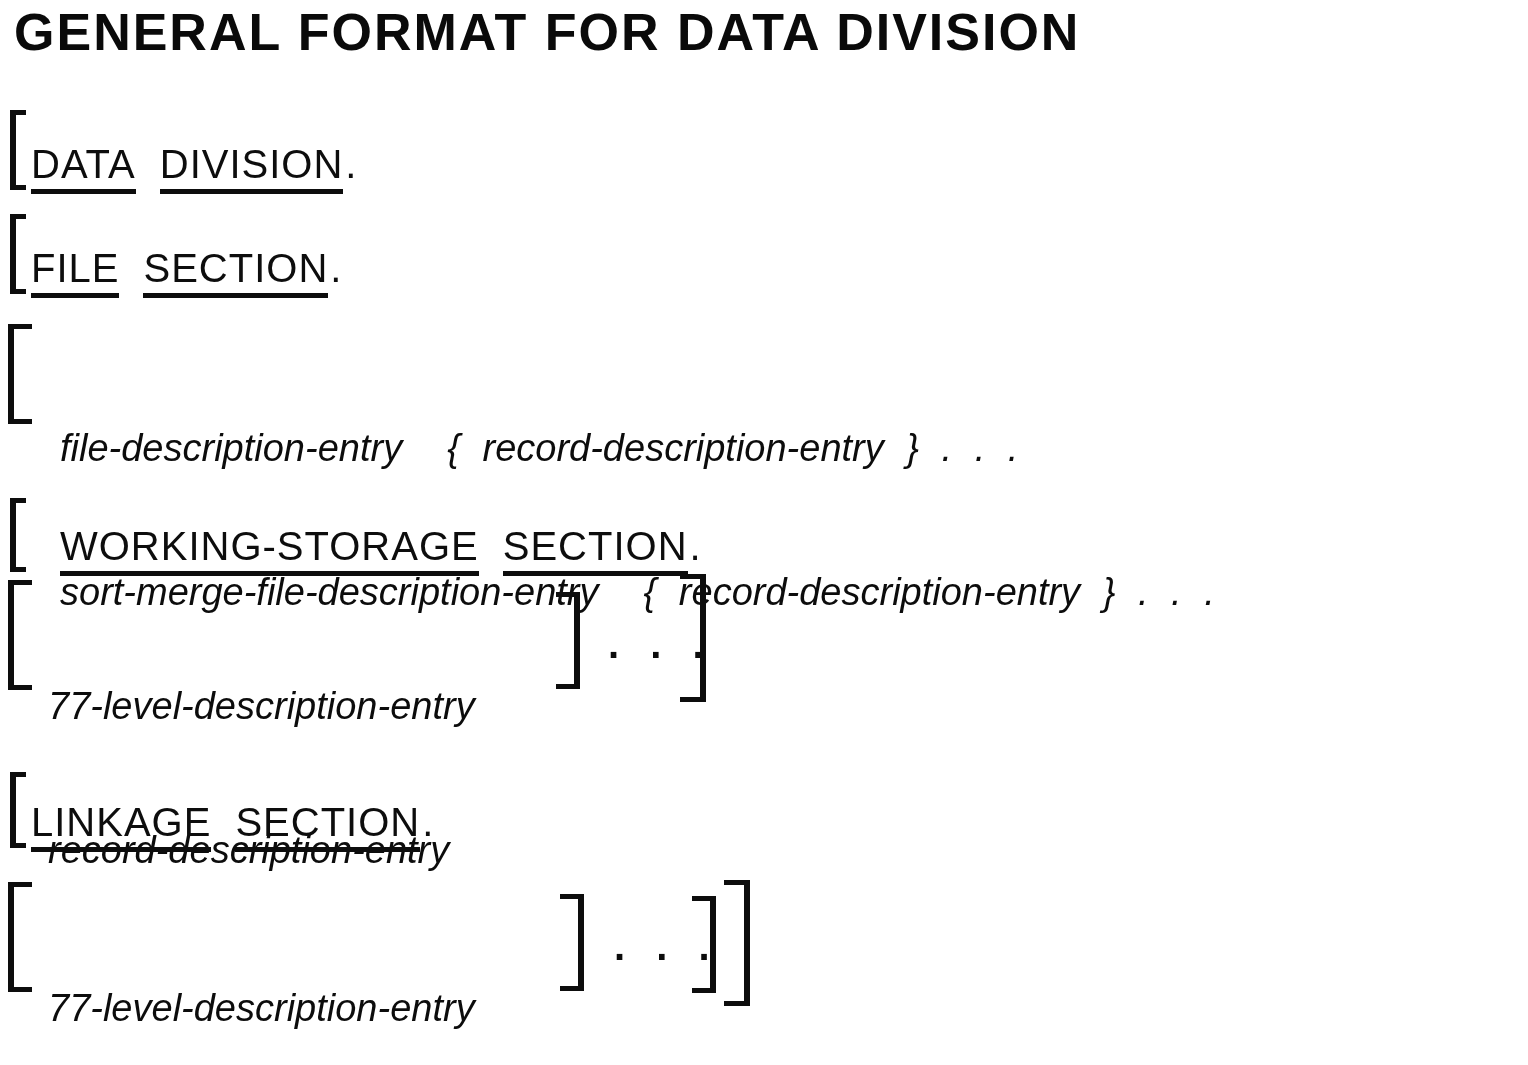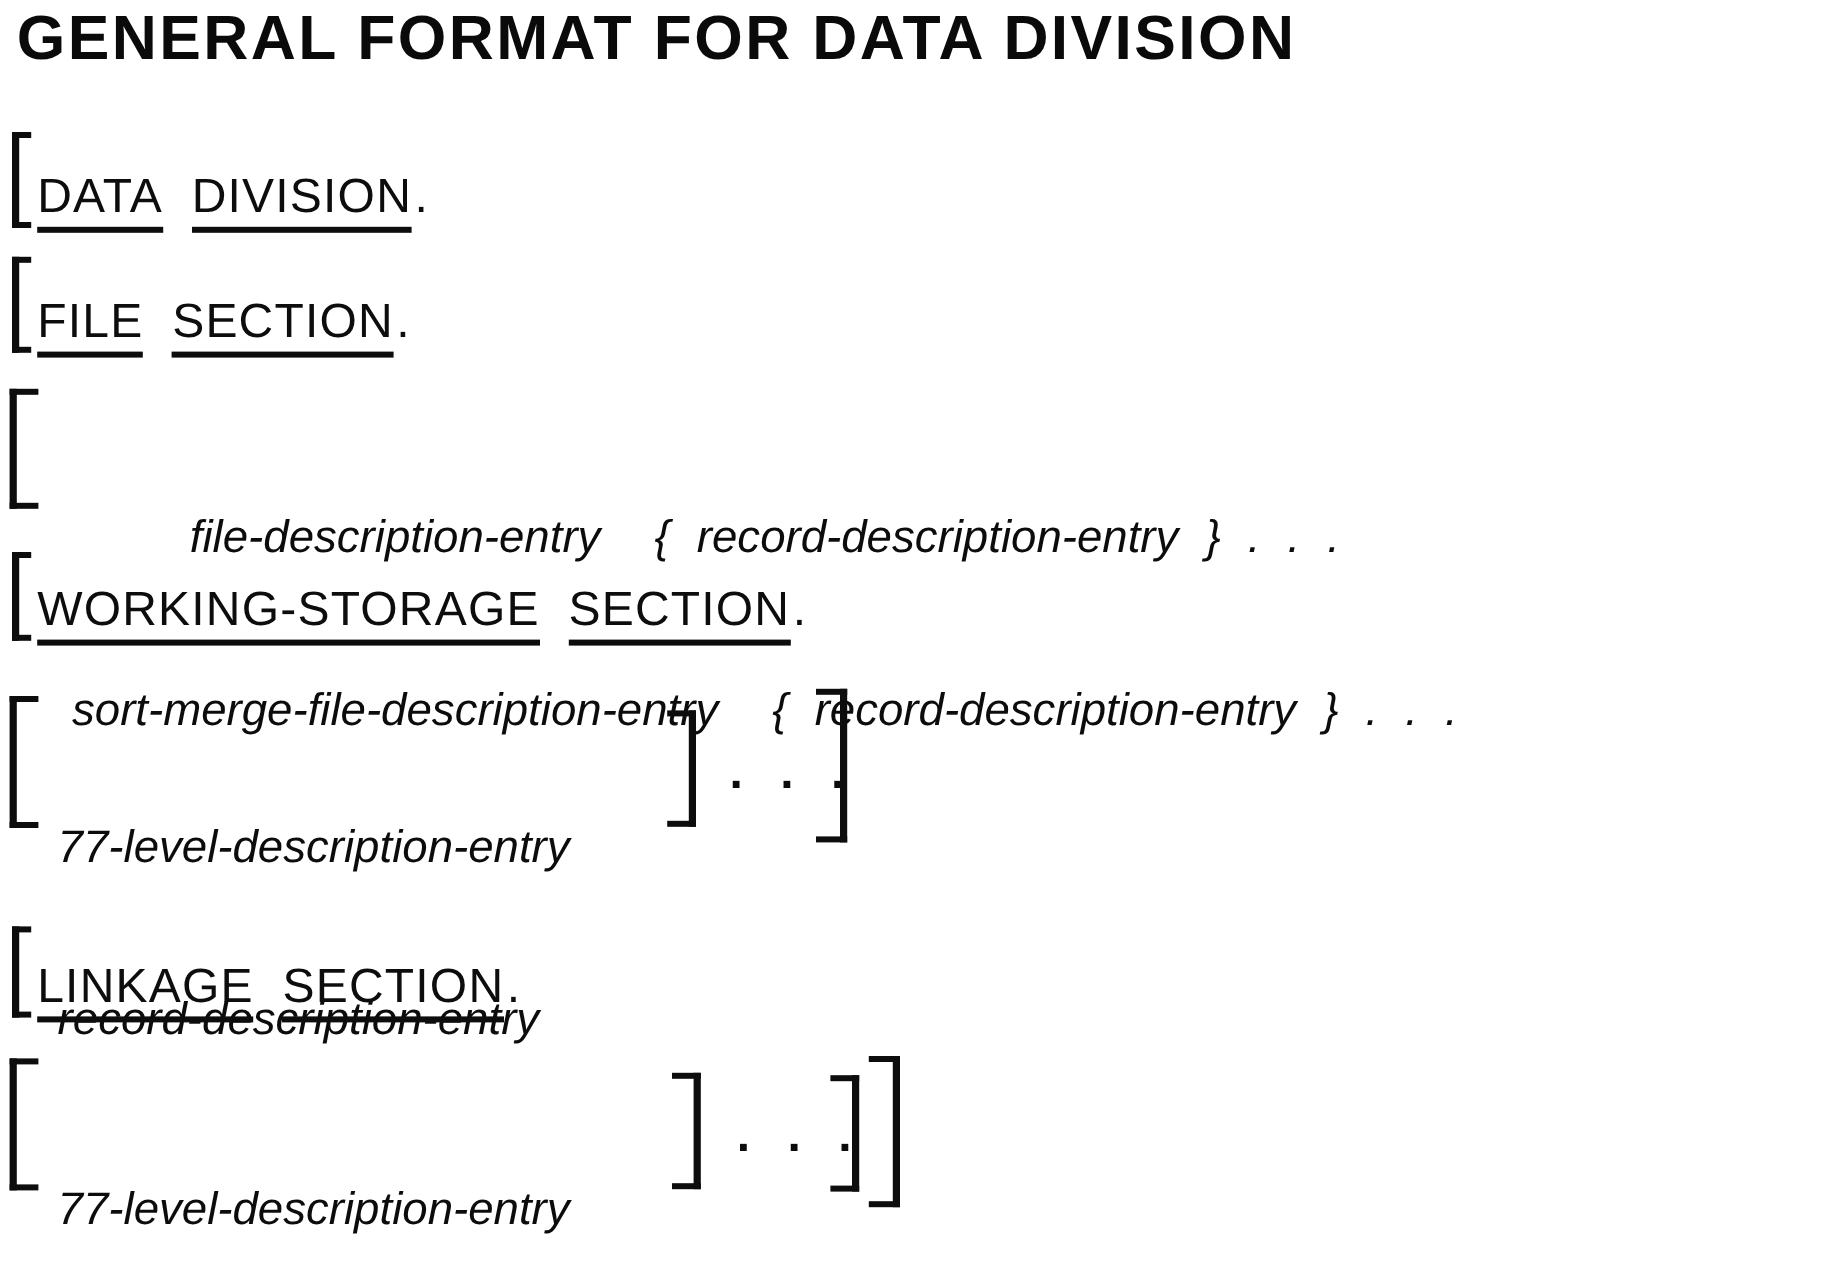--- a/index.html
+++ b/index.html
@@ -111,30 +111,30 @@
     <div class="hdr-text"><span class="kw">DATA</span><span class="kw">DIVISION</span><span class="hdr-period">.</span></div>
   </div>
 
   <div class="hdr" style="top:214px; height:80px;">
     <div class="hbk"></div>
     <div class="hdr-text"><span class="kw">FILE</span><span class="kw">SECTION</span><span class="hdr-period">.</span></div>
   </div>
 
   <div class="blk" style="top:318px; height:148px;">
     <div class="bk left" style="left:0; top:6px; width:24px; height:100px;"></div>
-    <div class="blines" style="left:52px; top:10px;text-align:center;">
+    <div class="blines" style="left:52px; top:10px;">
       <div>file-description-entry  { record-description-entry } . . .</div>
       <div>sort-merge-file-description-entry  { record-description-entry } . . .</div>
     </div>
     <div class="bk right" style="left:1344px; top:22px; width:24px; height:92px;"></div>
     <div class="dots" style="left:1394px; top:84px;">. . . .</div>
     <div class="bk right" style="left:1496px; top:4px; width:26px; height:132px;"></div>
   </div>
 
-  <div class="hdr" style="top:460px; height:74px;">
+  <div class="hdr" style="top:498px; height:74px;gap:29px;">
     <div class="hbk"></div>
     <div class="hdr-text"><span class="kw">WORKING-STORAGE</span><span class="kw">SECTION</span><span class="hdr-period">.</span></div>
   </div>
 
   <div class="blk" style="top:572px; height:140px;">
     <div class="bk left" style="left:0; top:8px; width:24px; height:110px;"></div>
     <div class="blines" style="left:40px; top:14px;">
       <div>77-level-description-entry</div>
       <div>record-description-entry</div>
     </div>

